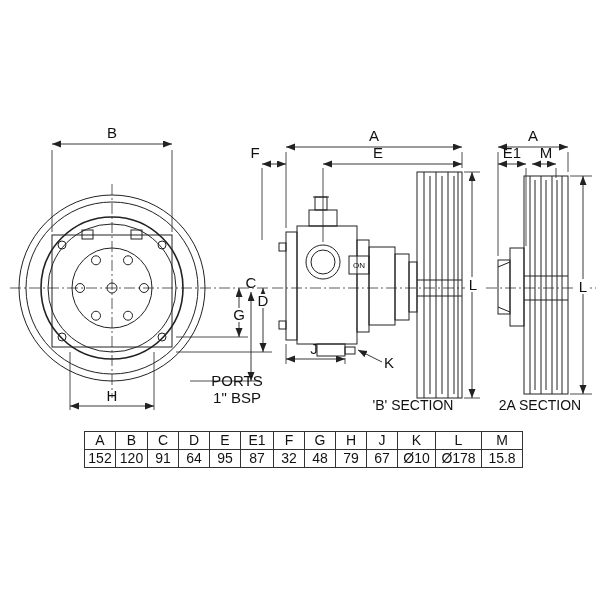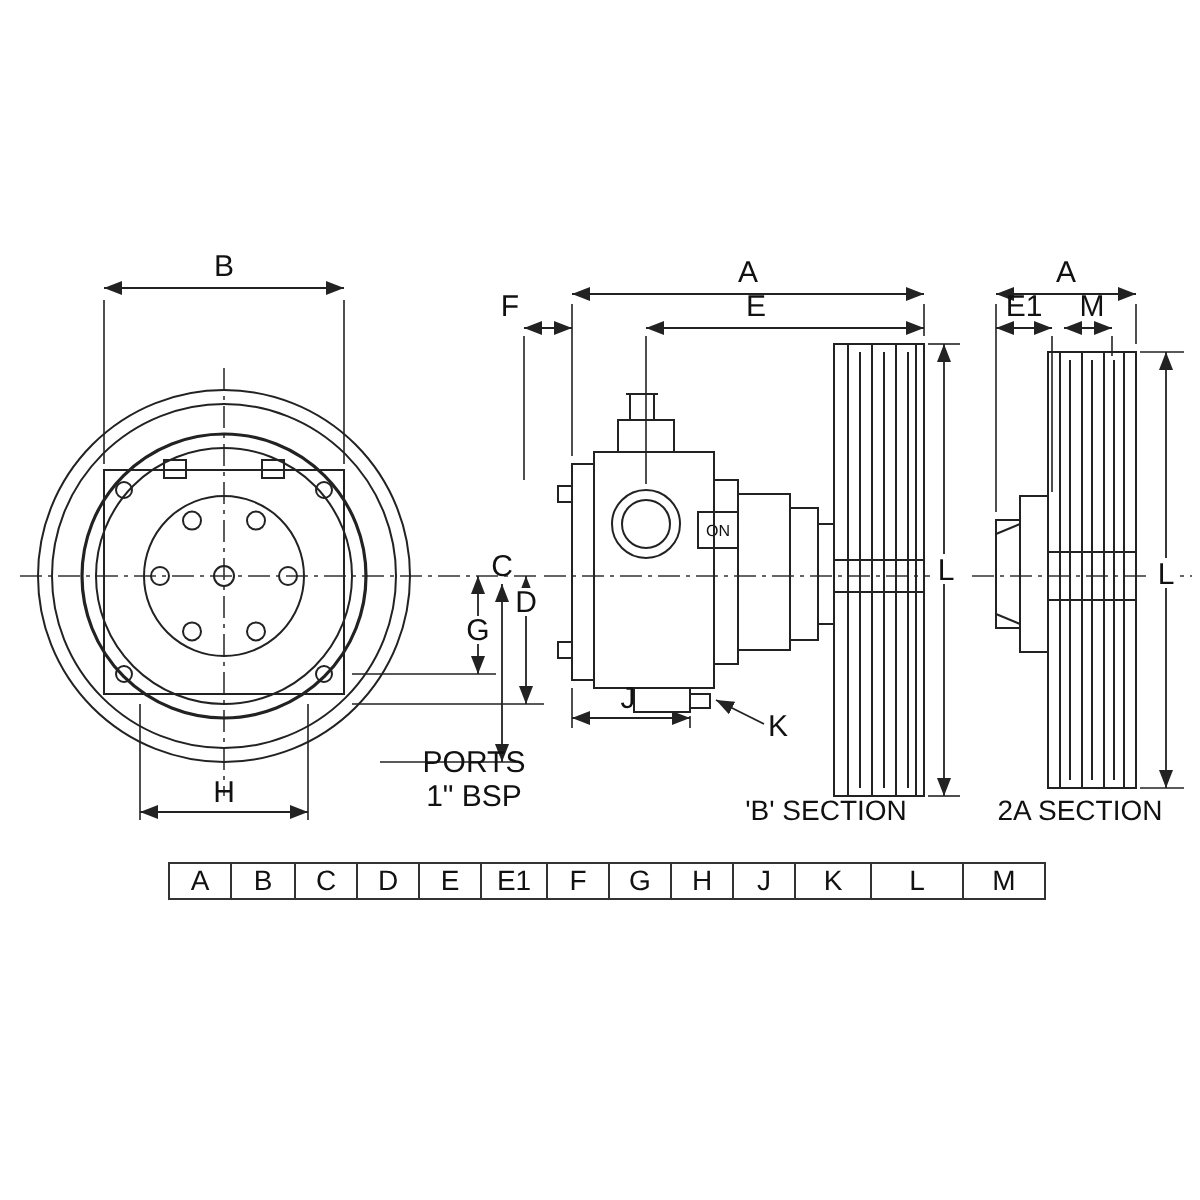--- a/index.html
+++ b/index.html
@@ -218,16 +218,31 @@
       <td>E</td>
       <td>E1</td>
       <td>F</td>
       <td>G</td>
       <td>H</td>
       <td>J</td>
       <td>K</td>
       <td>L</td>
       <td>M</td>
     </tr>
+    <tr>
+      <td>152</td>
+      <td>120</td>
+      <td>91</td>
+      <td>64</td>
+      <td>95</td>
+      <td>87</td>
+      <td>32</td>
+      <td>48</td>
+      <td>79</td>
+      <td>67</td>
+      <td>Ø10</td>
+      <td>Ø178</td>
+      <td>15.8</td>
+    </tr>
   </tbody>
     </table>
 
 </div>
 
 </body></html>

